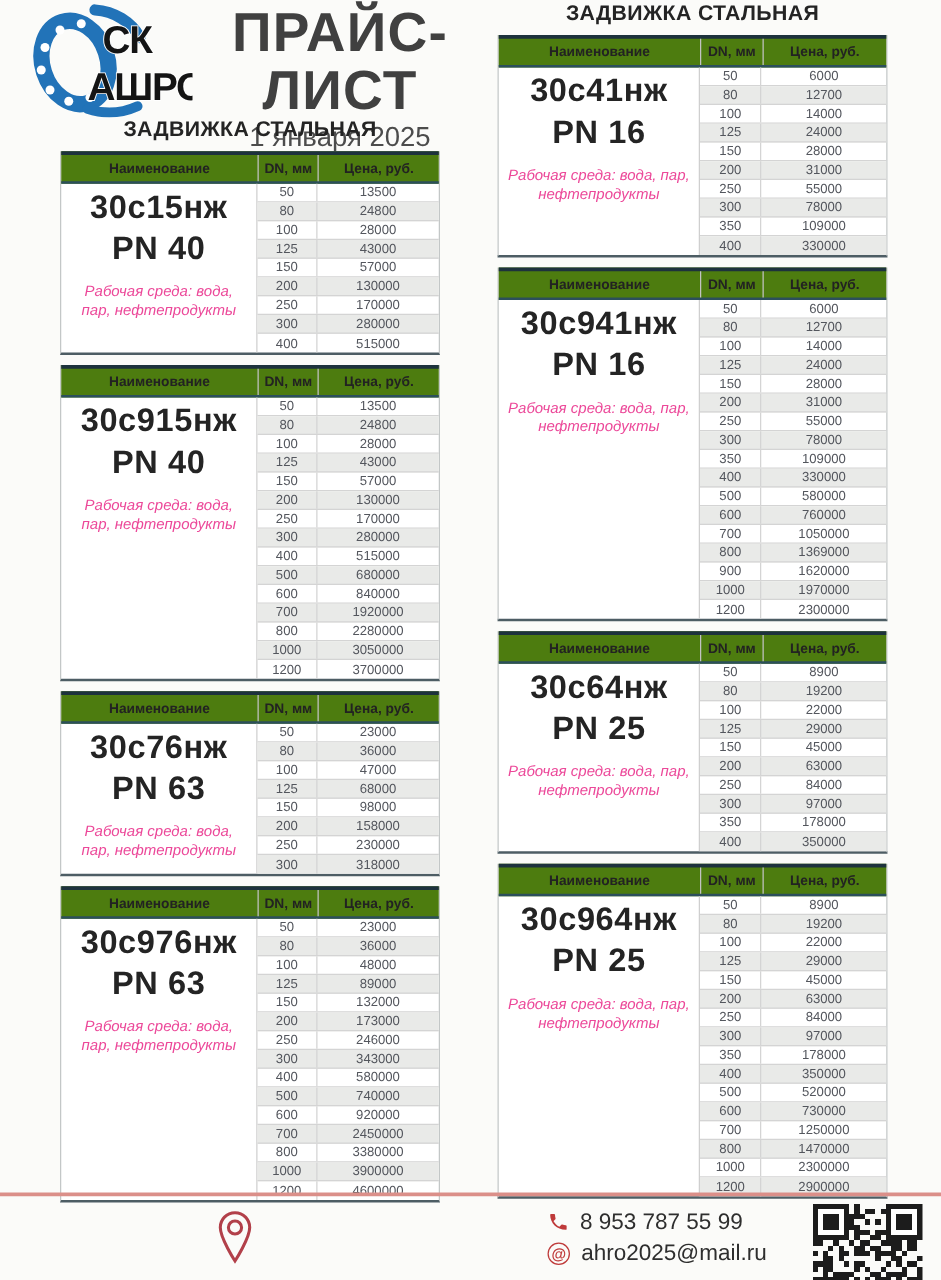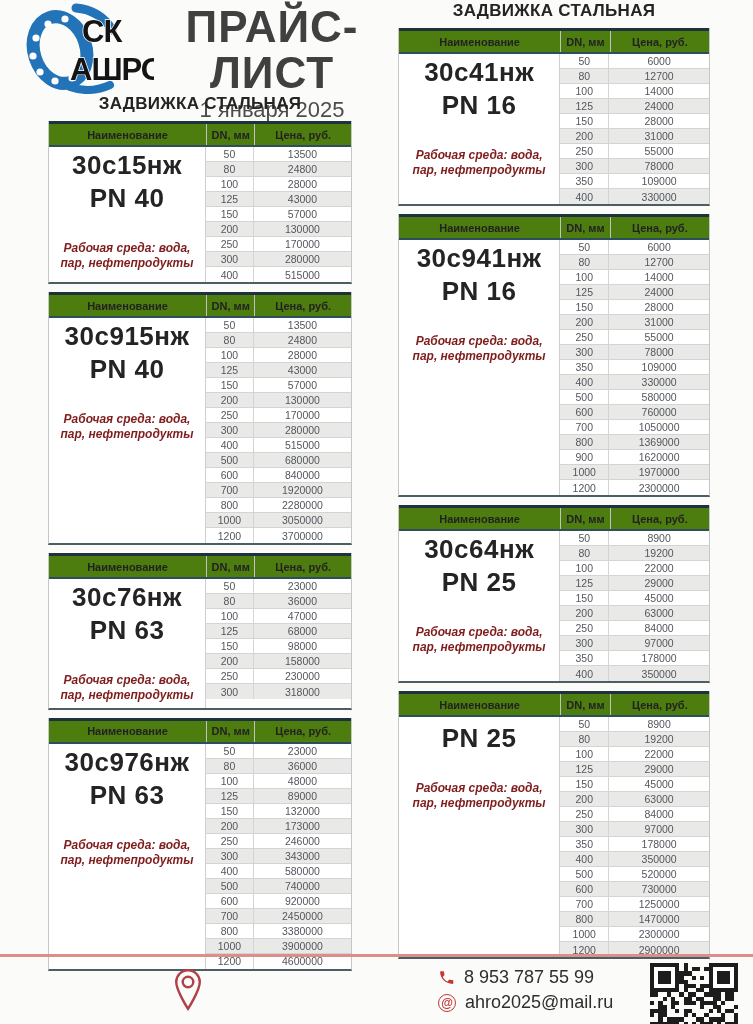--- a/index.html
+++ b/index.html
@@ -26,22 +26,22 @@
   .th { display:flex; align-items:center; justify-content:center;
         font-size:11px; font-weight:700; color:#222; }
   .th.name  { width:52%; }
   .th.dn    { width:16%; border-left:1px solid #c2c2c2;text-align:right; }
   .th.price { width:32%; border-left:1px solid #c2c2c2; }
   .tbody { display:flex; }
   .namecell { width:52%; border-right:1px solid #cfcfcf; display:flex; flex-direction:column;
               align-items:center; justify-content:flex-start; text-align:center; padding:4px 6px; }
   .model { font-size:26px; font-weight:800; color:#242424; letter-spacing:.5px; line-height:1.15; }
   .pn    { font-size:26px; font-weight:800; color:#242424; letter-spacing:.5px; line-height:1.15; margin-top:3px; }
-  .medium { font-size:12px; font-style:italic; font-weight:700; color:#7f1d1d;
-            line-height:1.3; margin-top:27px; }
+  .medium { font-size:12px; font-style:italic; font-weight:400; color:#ec4899;
+            line-height:1.3; margin-top:12px; }
   .rowswrap { width:48%; }
   .trow { display:flex; height:15px; border-bottom:1px solid #d4d4d4; }
   .trow:last-child { border-bottom:none; }
   .trow.alt { background:#e9eae8; }
   .cell { display:flex; align-items:center; justify-content:center;
           font-size:10.5px; color:#53565d; }
   .cell.dn { width:33%; border-right:1px solid #d4d4d4; }
   .cell.price { width:67%; }
   
   .footer { position:absolute; left:0; top:954px; width:753px; height:70px;
@@ -549,20 +549,21 @@
     </section>
 
     <section class="ptable">
       <div class="thead">
         <div class="th name">Наименование</div>
         <div class="th dn">DN, мм</div>
         <div class="th price">Цена, руб.</div>
       </div>
       <div class="tbody">
         <div class="namecell">
+          <div class="model">30с964нж</div>
           <div class="pn">PN 25</div>
           <div class="medium">Рабочая среда: вода, пар, нефтепродукты</div>
         </div>
         <div class="rowswrap">
             <div class="trow">
               <div class="cell dn">50</div>
               <div class="cell price">8900</div>
             </div>
             <div class="trow alt">
               <div class="cell dn">80</div>

